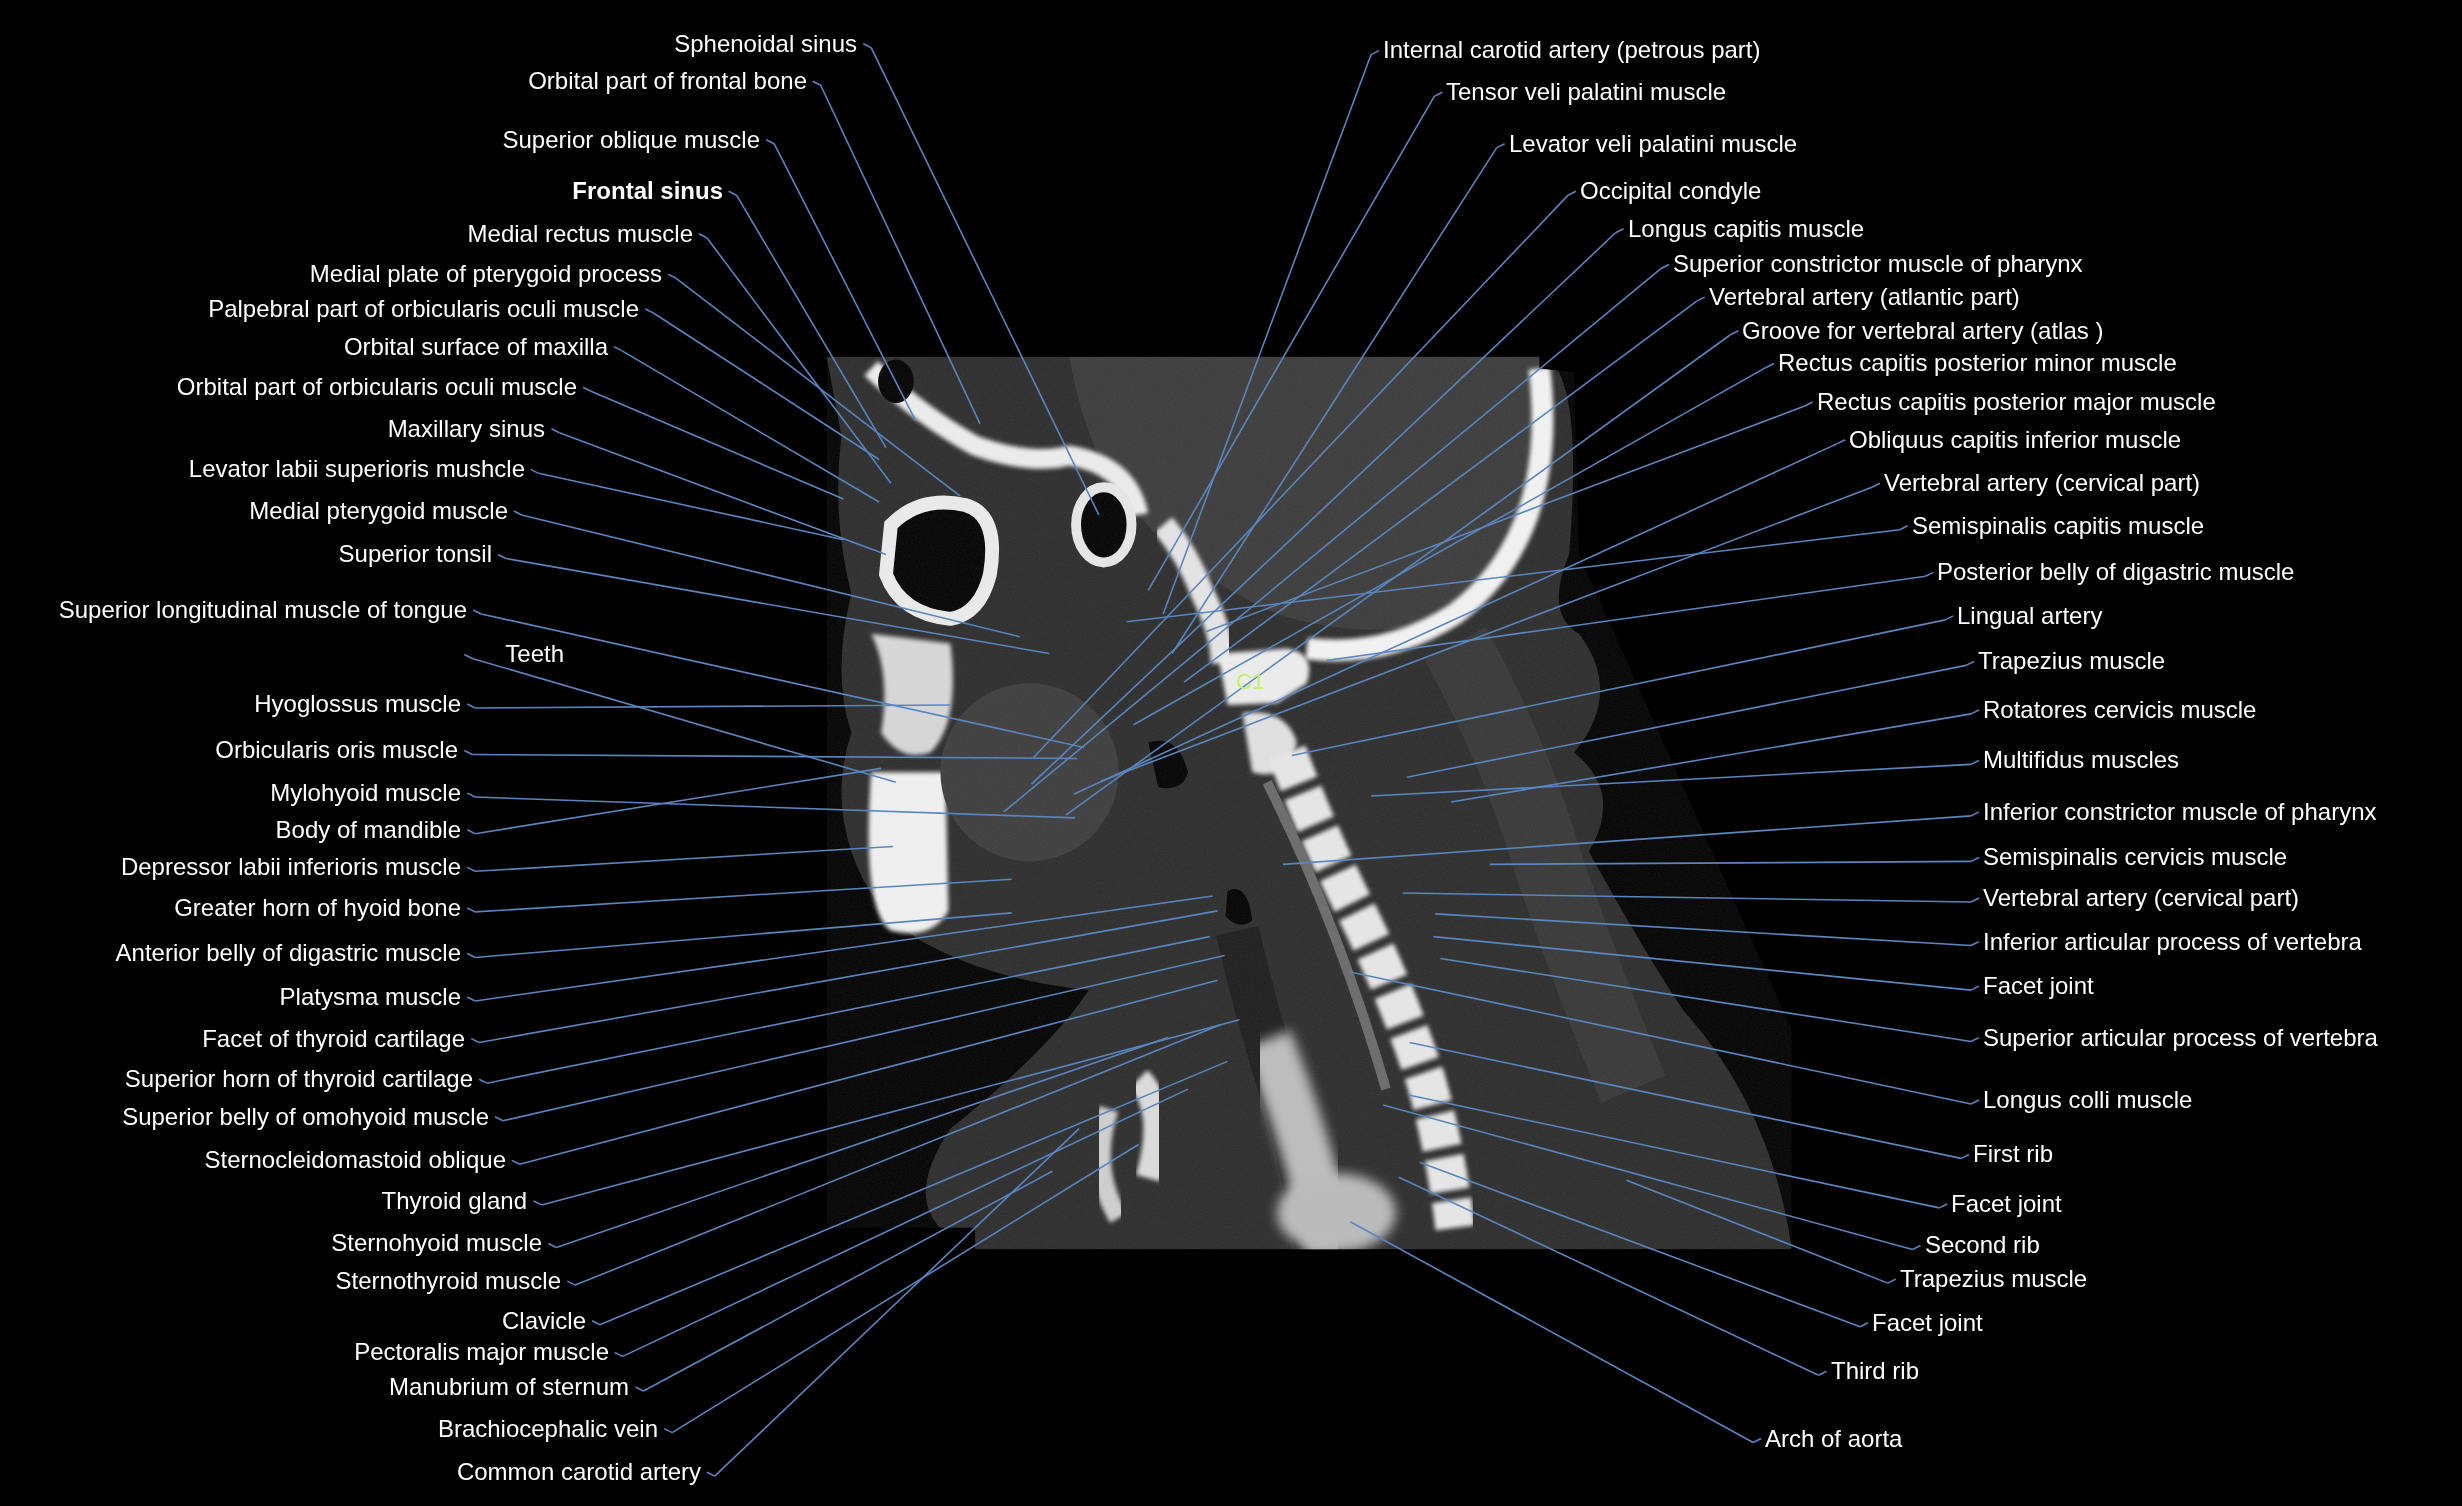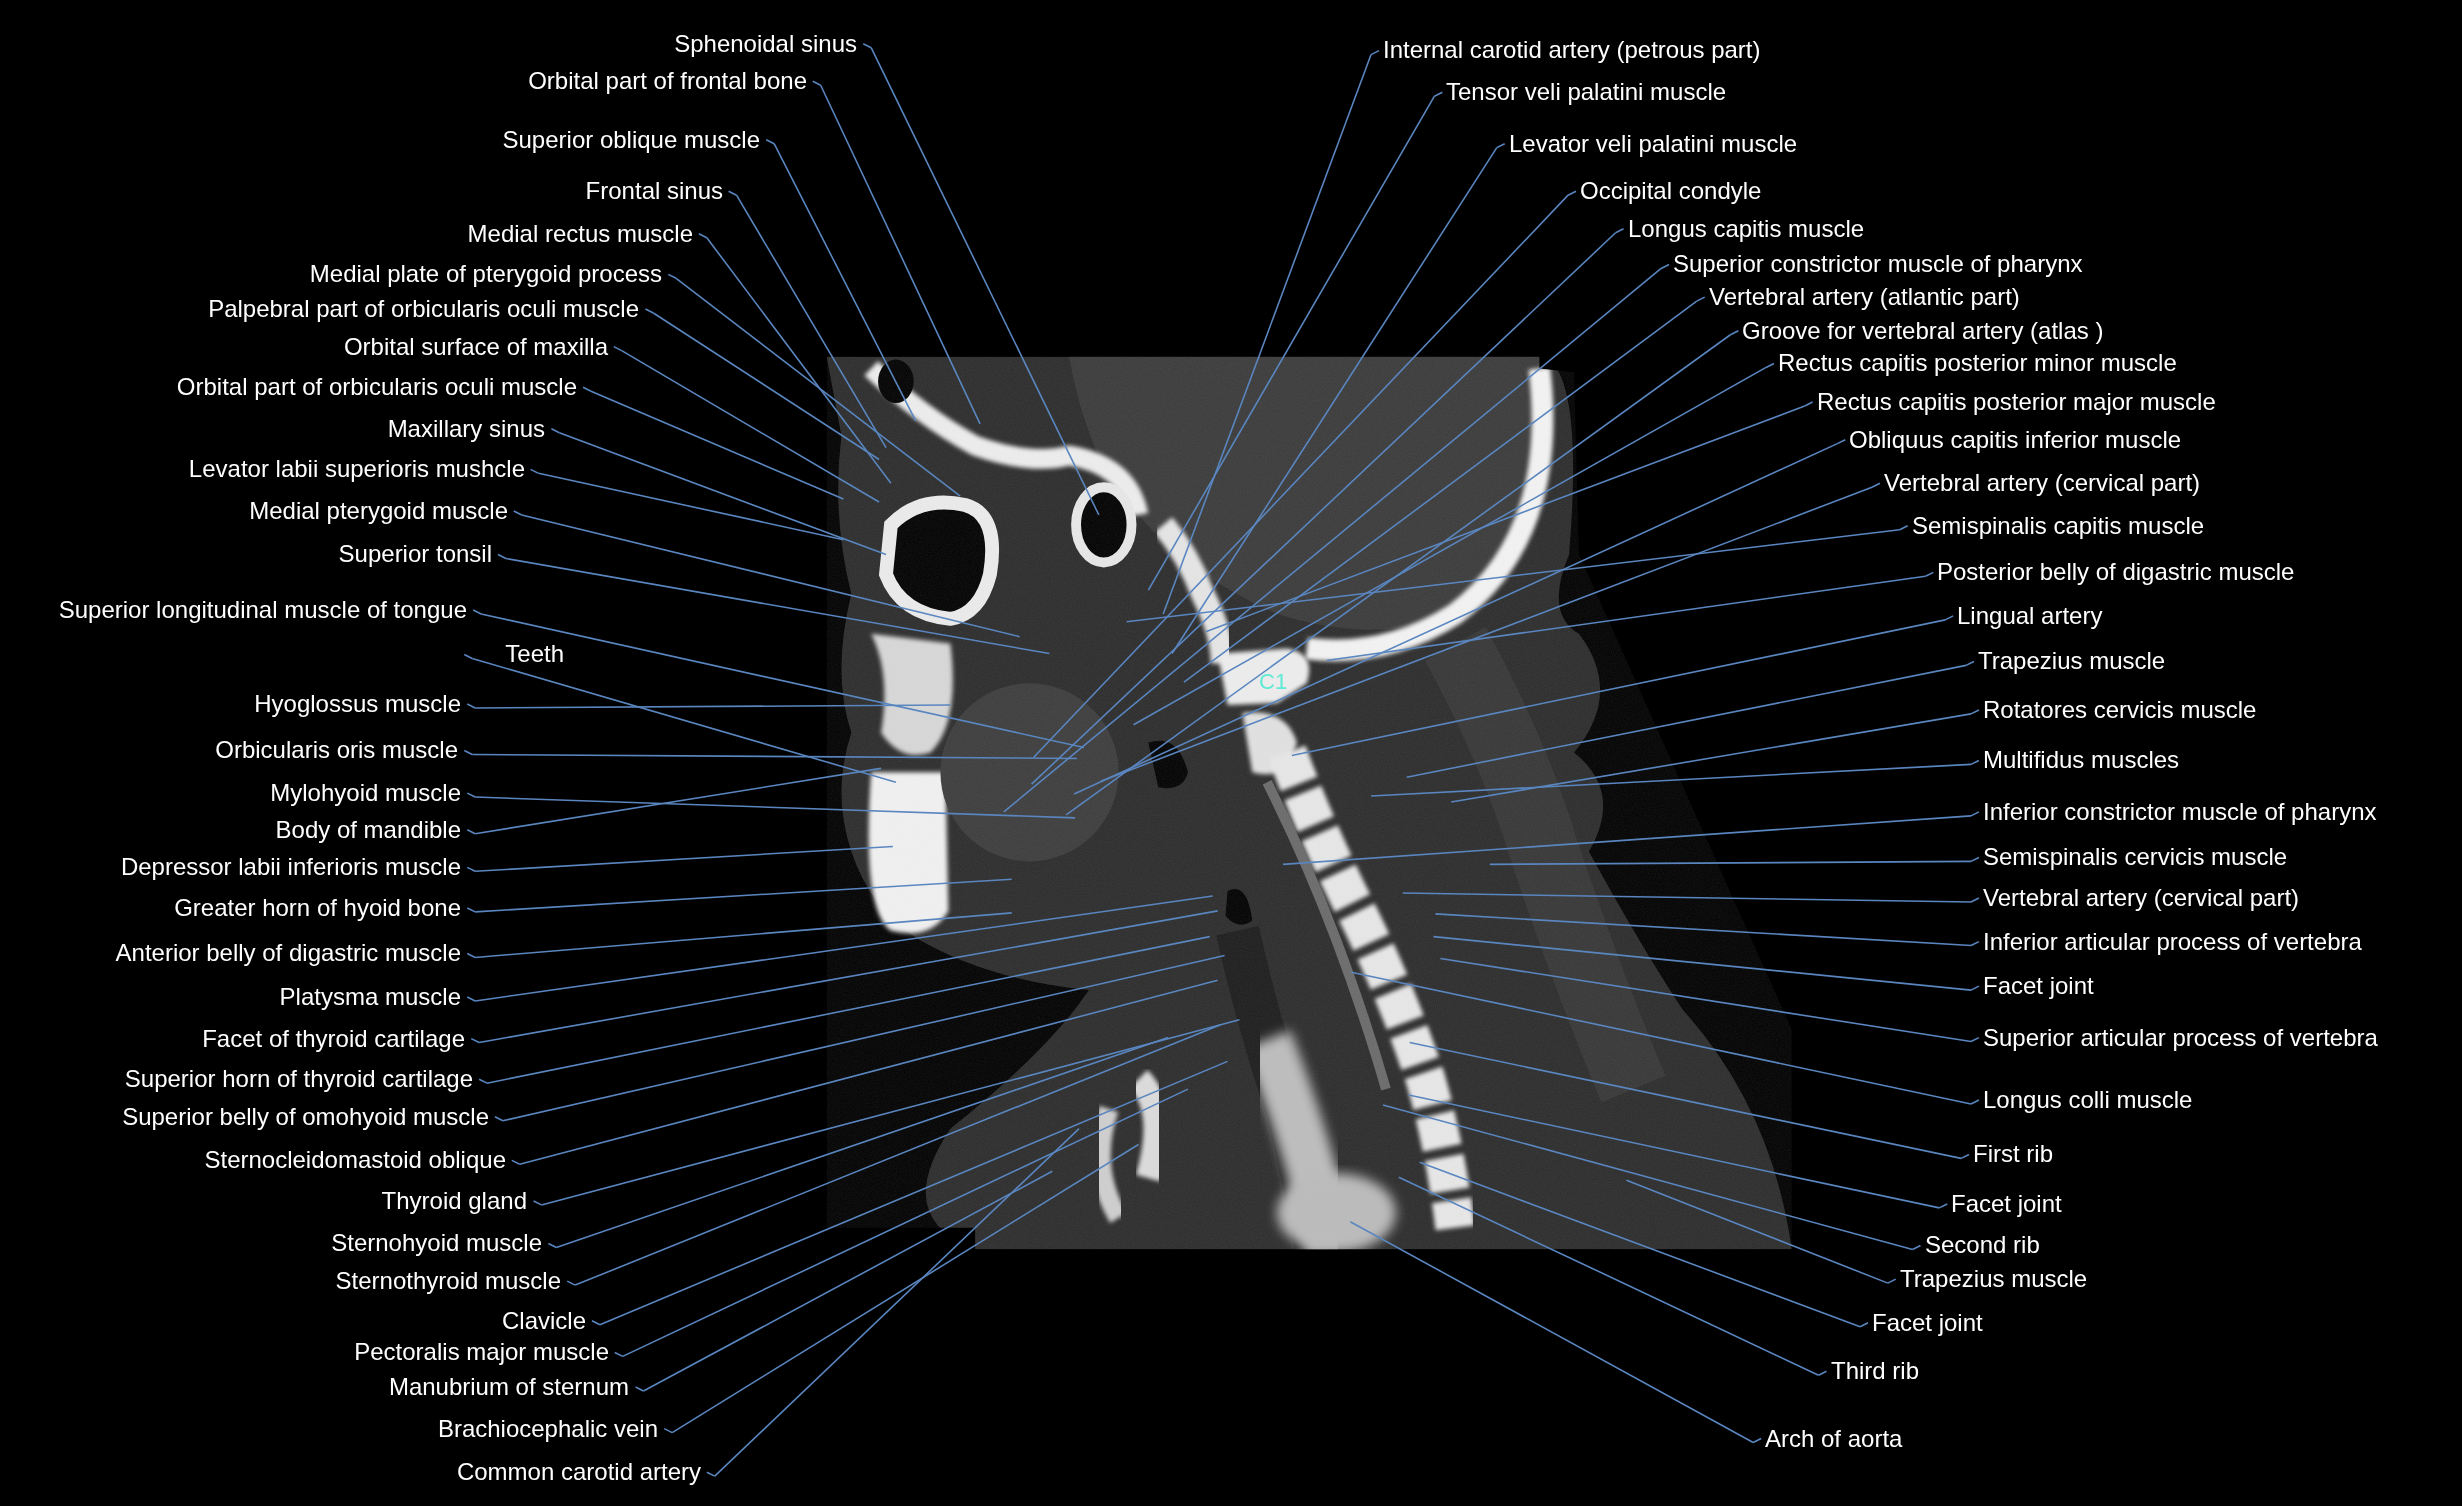--- a/index.html
+++ b/index.html
@@ -5,21 +5,21 @@
   html, body { margin: 0; padding: 0; background: #000; }
   body { width: 2462px; height: 1507px; position: relative; overflow: hidden;
          font-family: "Liberation Sans", sans-serif; }
   #stage { position: absolute; left: 0; top: 0; width: 2462px; height: 1507px; }
   #ct { position: absolute; left: 0; top: 0; }
   #leaders { position: absolute; left: 0; top: 0; pointer-events: none; }
   .label { position: absolute; color: #fff; font-size: 24px; line-height: 28px;
            white-space: nowrap; transform: translateY(-50%); letter-spacing: 0px; }
   .label.left { text-align: center; }
   .label.right { text-align: left; }
-  .vlabel { position: absolute; color: #5eead4; font-size: 22px; font-weight: normal; margin-left: 23px; }
+  .vlabel { position: absolute; color: #bef264; font-size: 22px; font-weight: normal; }
 </style>
 </head>
 <body>
 
 <div id="stage">
   <svg id="ct" width="2462" height="1507" viewBox="0 0 2487 1522" xmlns="http://www.w3.org/2000/svg">
     <defs>
       <filter id="blur2">
           <feGaussianBlur stdDeviation="2"></feGaussianBlur>
         </filter>
@@ -216,21 +216,21 @@
       <line x1="1845" y1="1385" x2="1837" y2="1389" stroke="#5a86c0" stroke-width="1.6"></line>
       <line x1="1837" y1="1389" x2="1413" y2="1189" stroke="#5a86c0" stroke-width="1.6"></line>
       <line x1="1779" y1="1453" x2="1771" y2="1457" stroke="#5a86c0" stroke-width="1.6"></line>
       <line x1="1771" y1="1457" x2="1364" y2="1234" stroke="#5a86c0" stroke-width="1.6"></line>
     </svg>
 
   <div id="labels-left">
       <div class="label left" style="right: 1605px; top: 44px;">Sphenoidal sinus</div>
       <div class="label left" style="right: 1655px; top: 81px;">Orbital part of frontal bone</div>
       <div class="label left" style="right: 1702px; top: 140px;">Superior oblique muscle</div>
-      <div class="label left" style="right: 1739px; top: 191px;">Frontal sinus</div>
+      <div class="label left" style="right: 1739px; top: 191px; font-weight: bold;">Frontal sinus</div>
       <div class="label left" style="right: 1769px; top: 234px;">Medial rectus muscle</div>
       <div class="label left" style="right: 1800px; top: 274px;">Medial plate of pterygoid process</div>
       <div class="label left" style="right: 1823px; top: 309px;">Palpebral part of orbicularis oculi muscle</div>
       <div class="label left" style="right: 1854px; top: 347px;">Orbital surface of maxilla</div>
       <div class="label left" style="right: 1885px; top: 387px;">Orbital part of orbicularis oculi muscle</div>
       <div class="label left" style="right: 1917px; top: 429px;">Maxillary sinus</div>
       <div class="label left" style="right: 1937px; top: 469px;">Levator labii superioris mushcle</div>
       <div class="label left" style="right: 1954px; top: 511px;">Medial pterygoid muscle</div>
       <div class="label left" style="right: 1970px; top: 554px;">Superior tonsil</div>
       <div class="label left" style="right: 1995px; top: 610px;">Superior longitudinal muscle of tongue</div>

